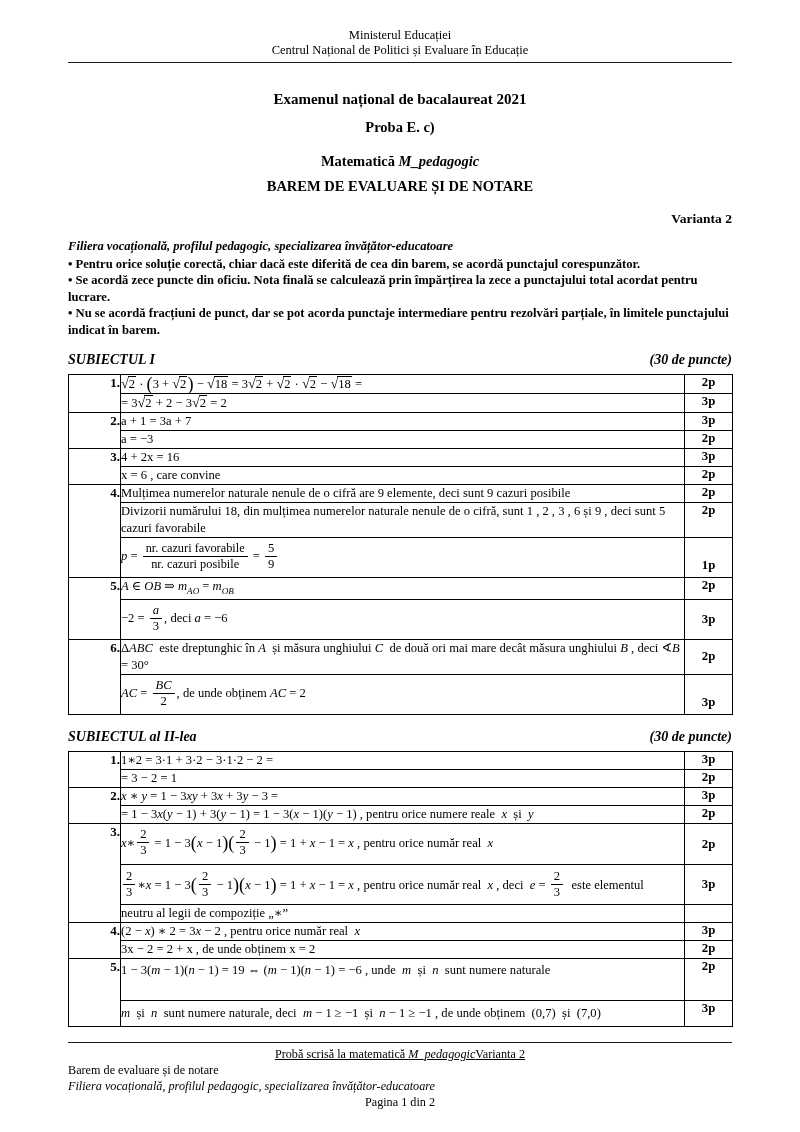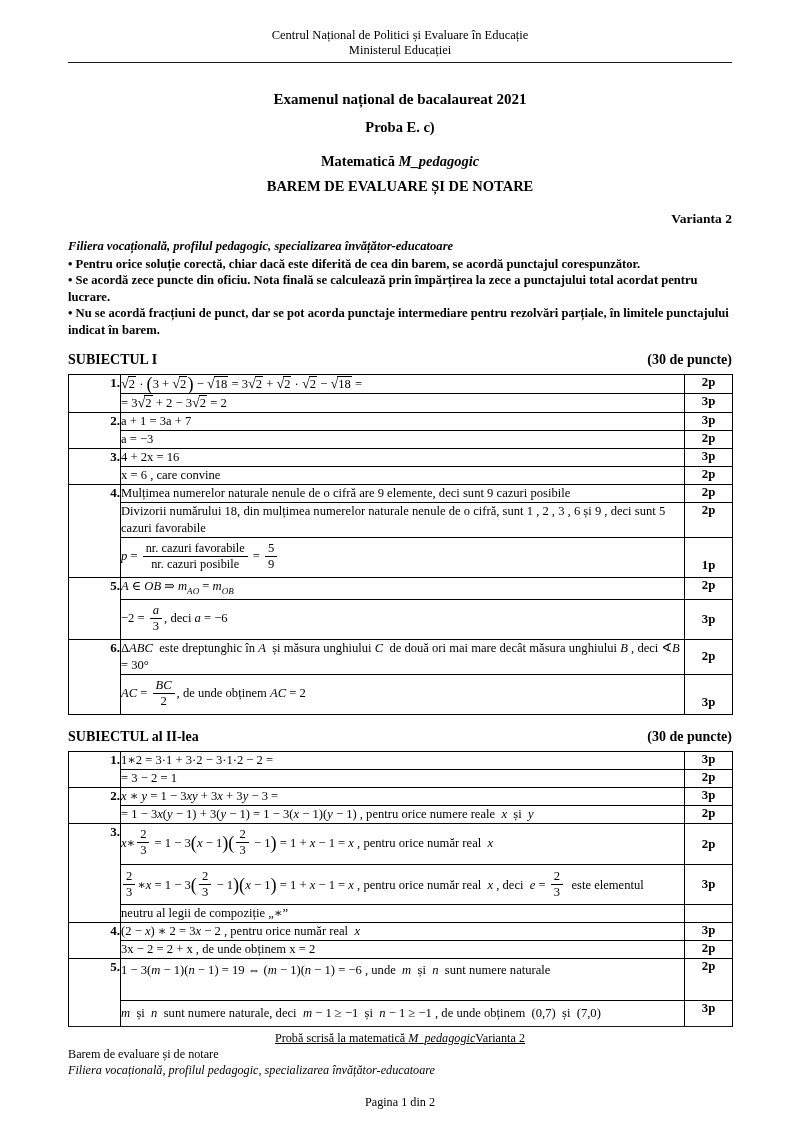--- a/index.html
+++ b/index.html
@@ -89,20 +89,21 @@
 
   
   .section-head {
     display: flex;
     justify-content: space-between;
     align-items: baseline;
     font-weight: bold;
     font-size: 14px;
     margin-top: 14px;
     margin-bottom: 6px;
+    font-style: italic;
   }
 
   
   table.barem {
     border-collapse: collapse;
     width: 664px;
     table-layout: fixed;
     border: 1.4px solid #000;
   }
   table.barem td {
@@ -187,30 +188,30 @@
   .footer-rule { border-top: 1.5px solid #1a1a1a; margin-bottom: 3px; }
   .footer-row {
     display: flex;
     justify-content: center;
     font-size: 12.2px;
     line-height: 16px;
     text-decoration: underline;
   }
   .footer-left i { font-style: italic; }
   .footer-italic { font-style: italic; font-size: 12.2px; line-height: 16px; }
-  .footer-page { text-align: center; font-size: 12.2px; line-height: 16px; margin-top: 16px; }
+  .footer-page { text-align: center; font-size: 12.2px; line-height: 16px; margin-top: 0px; }
 </style>
 </head>
 <body>
 
 <div class="page">
 
   <div class="masthead">
+    <div>Ministerul Educației</div>
     <div>Centrul Național de Politici și Evaluare în Educație</div>
-    <div>Ministerul Educației</div>
   </div>
   <div class="rule"></div>
 
   <div class="title-block">
     <div class="t-main">Examenul național de bacalaureat 2021</div>
     <div class="t-sub">Proba E. c)</div>
     <div class="t-subject"><span>Matematică </span><i>M_pedagogic</i></div>
     <div class="t-barem">BAREM DE EVALUARE ȘI DE NOTARE</div>
   </div>
   <div class="varianta">Varianta 2</div>

